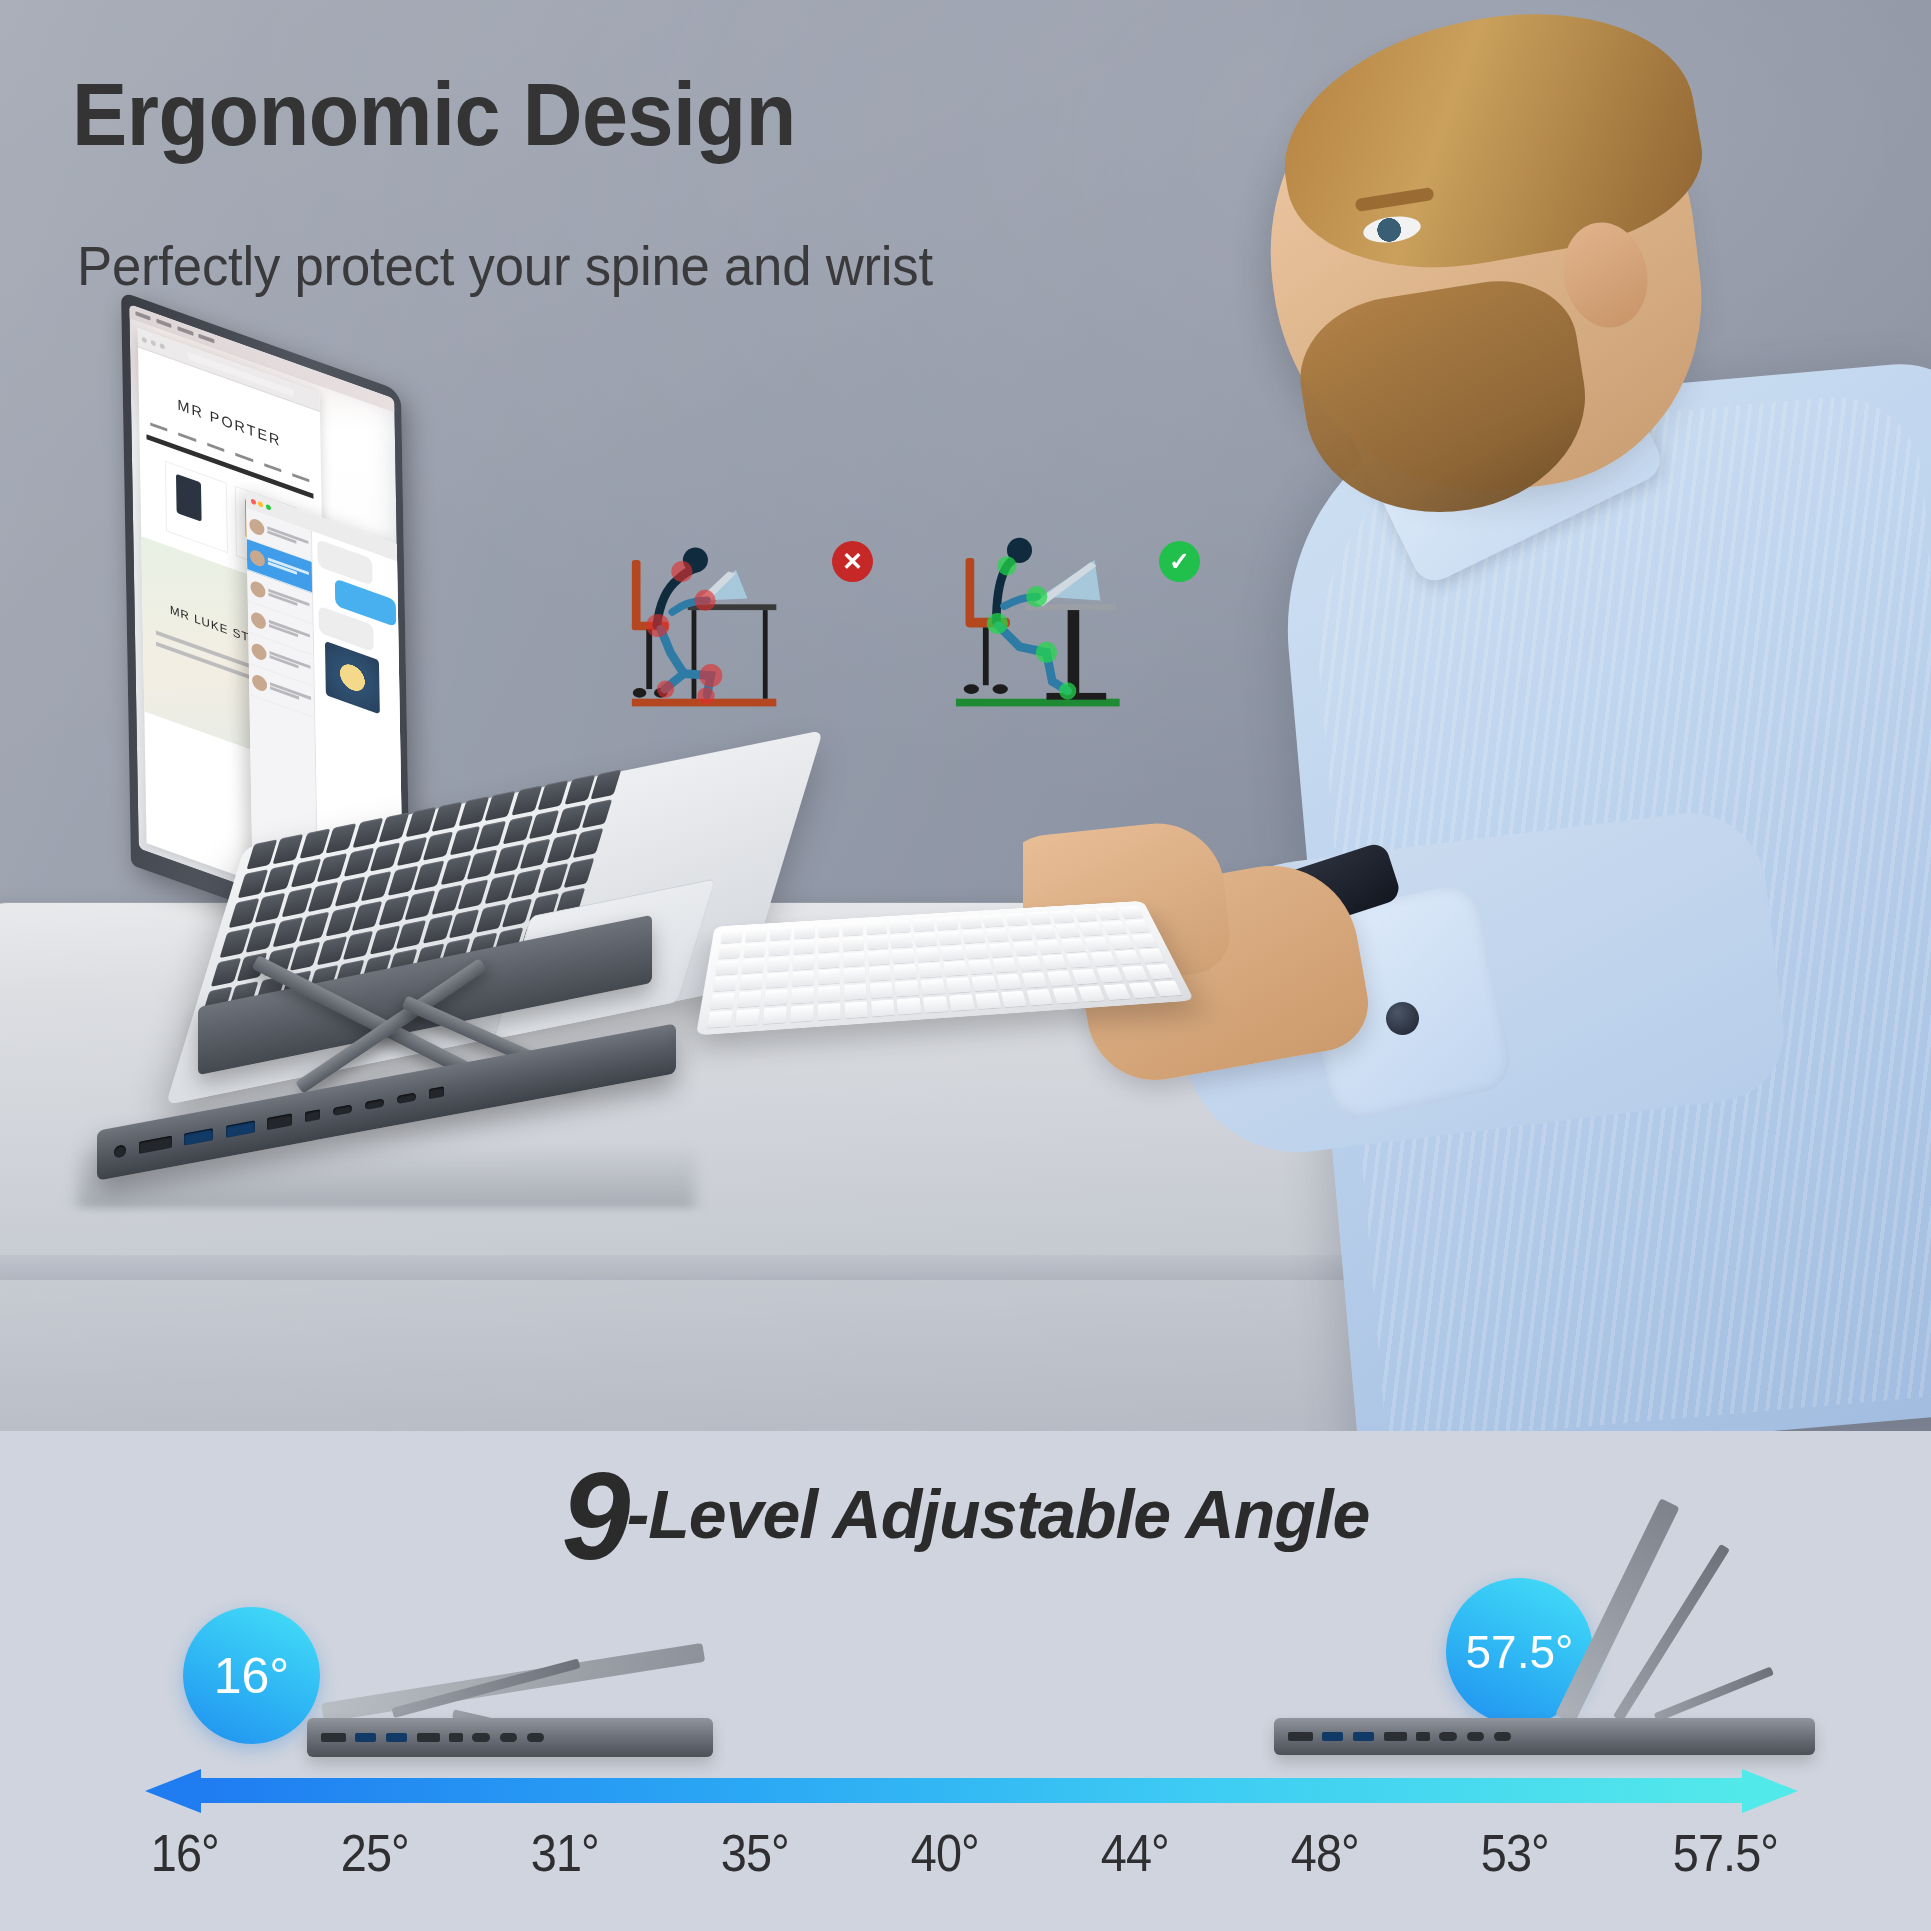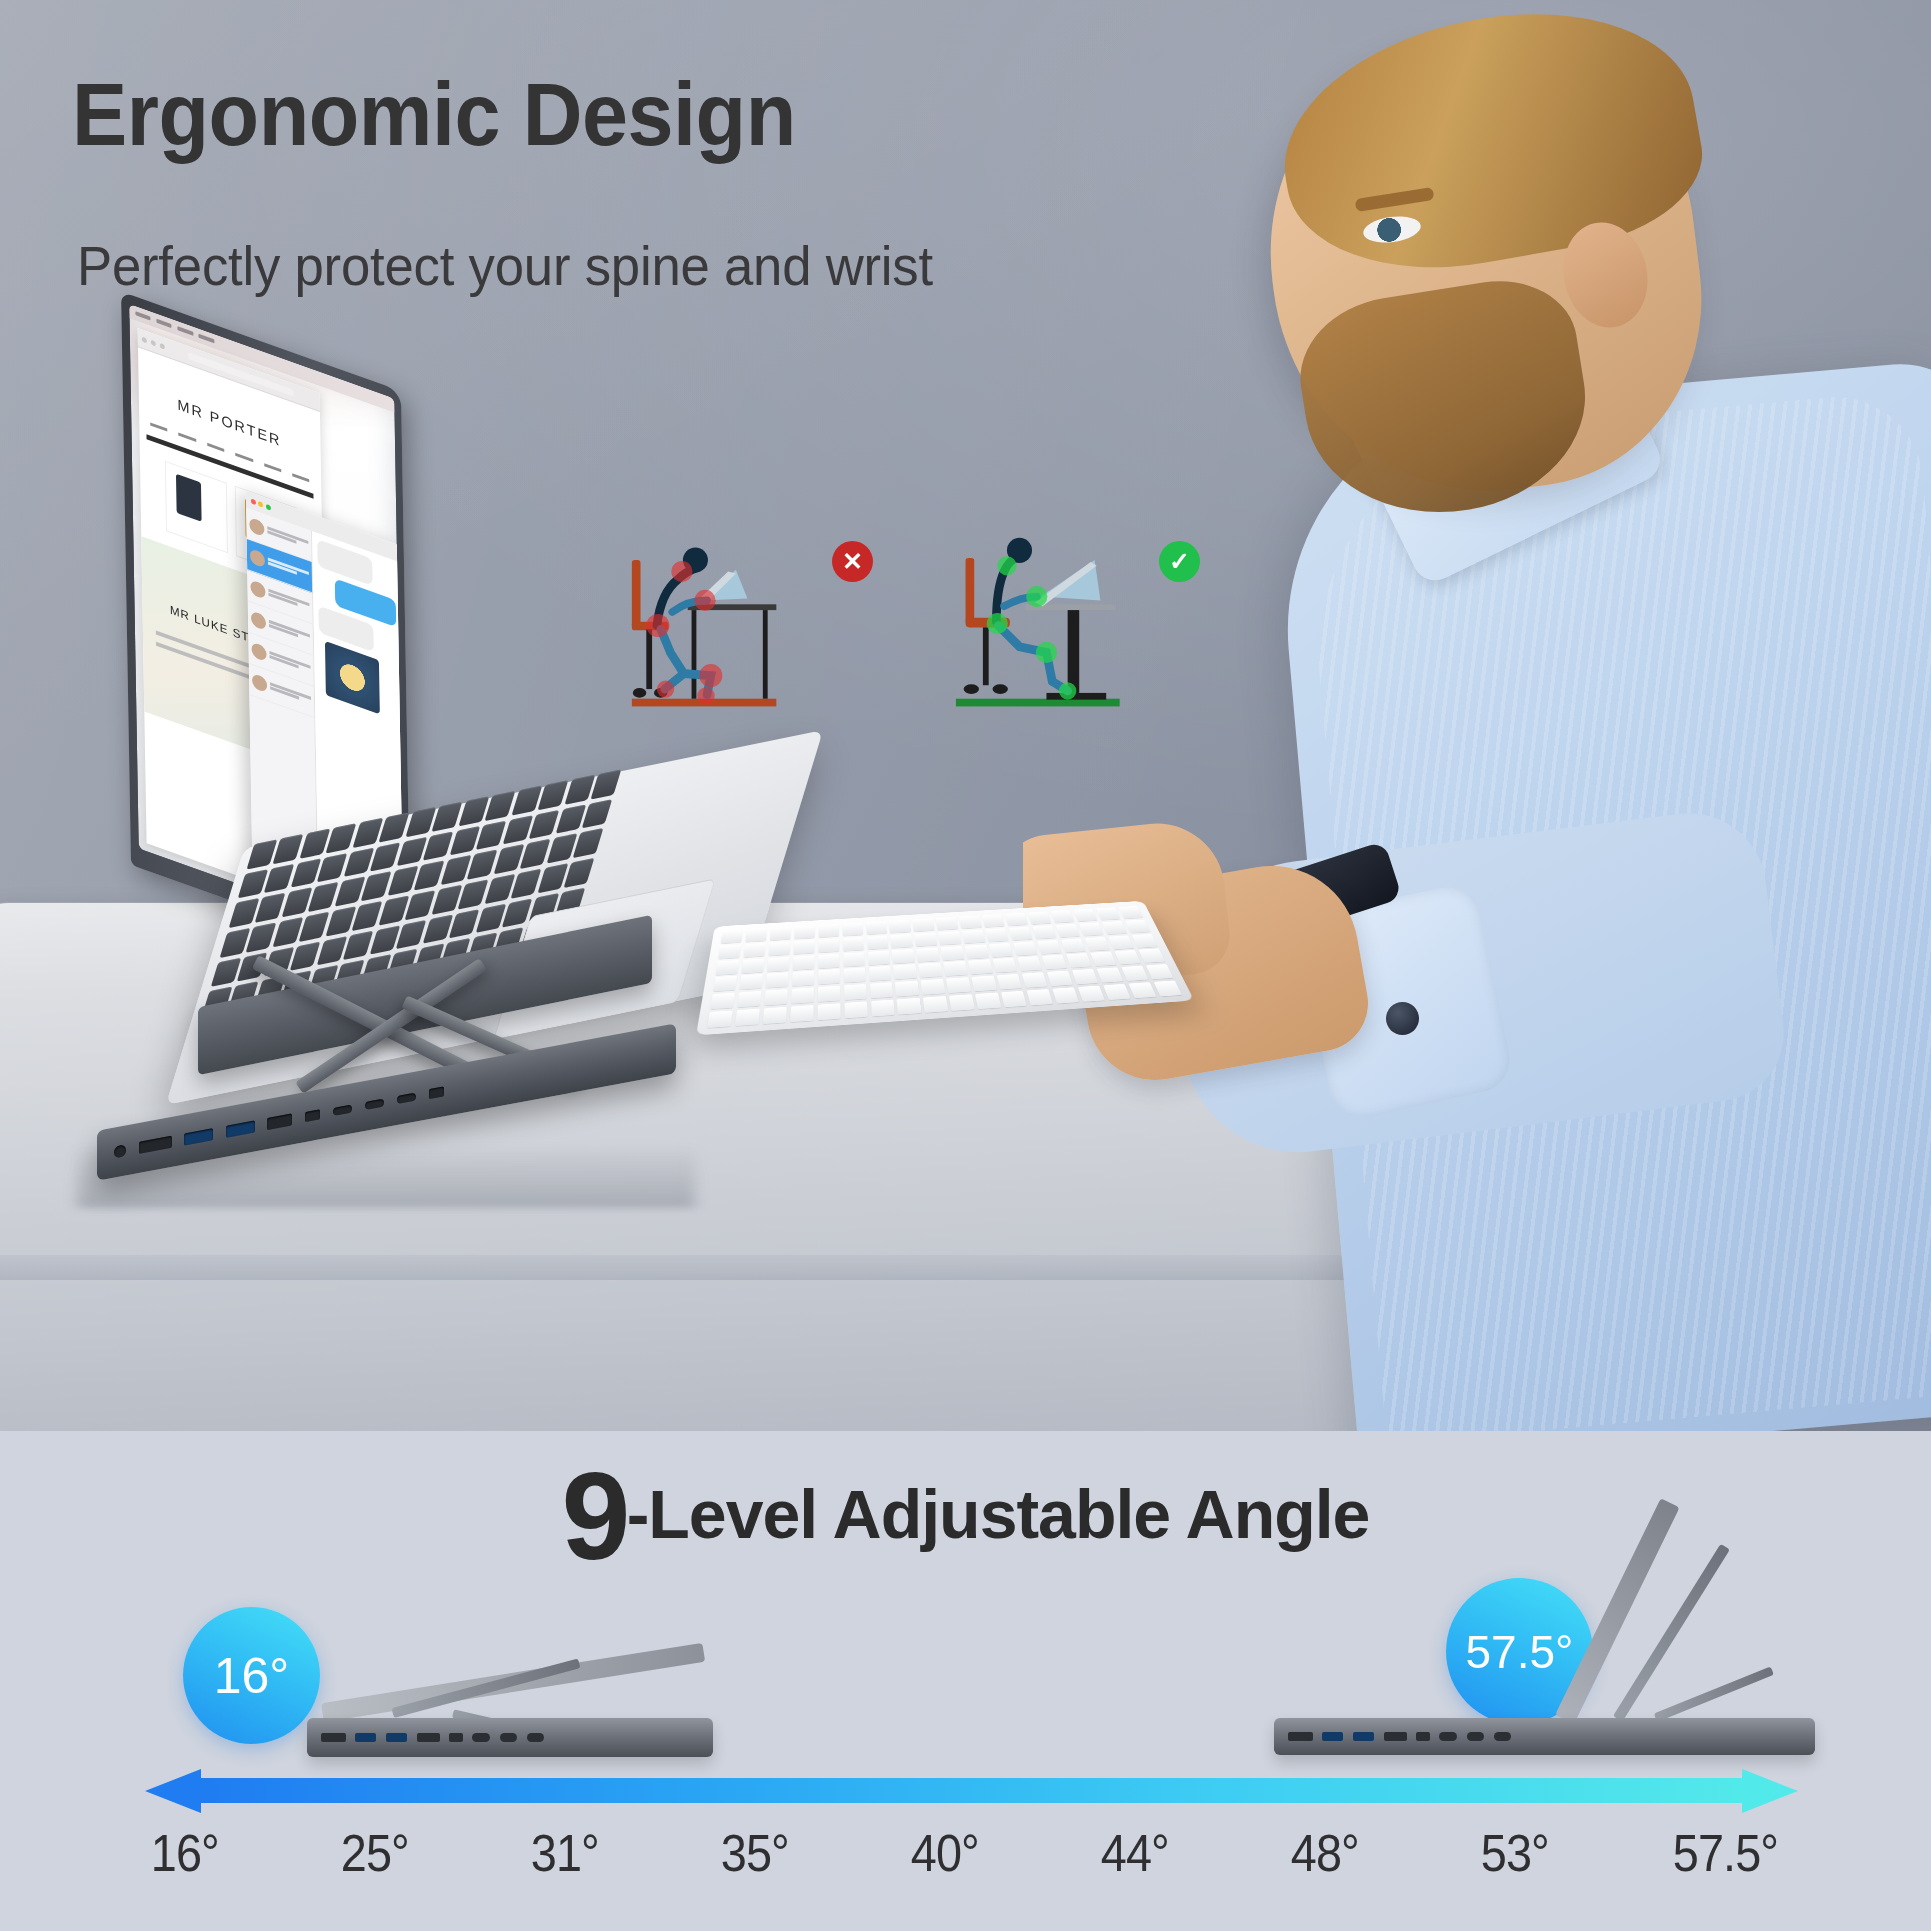--- a/index.html
+++ b/index.html
@@ -183,21 +183,21 @@
   .badge-mark.x { left: 214px; top: 11.6px; background: #c62828; }
   .badge-mark.ok { left: 541px; top: 11.6px; background: #21bf4b; }
 
   
   #bottom {
     position: absolute; left: 0; top: 1431px; width: 1931px; height: 500px;
     background: #cfd4de;
   }
   .band-title {
     position: absolute; left: 0; right: 0; top: 23px; text-align: center;
-    color: #2b2b2b; white-space: nowrap;
+    color: #2b2b2b; white-space: nowrap; font-style: italic;
   }
   .band-title .big9 {
     font-size: 124px; font-weight: 700; line-height: 1; vertical-align: -21px;
     letter-spacing: -3.9px;
   }
   .band-title .rest {
     font-size: 68px; font-weight: 700; letter-spacing: -1px;
   }
 
   .angle-badge {

